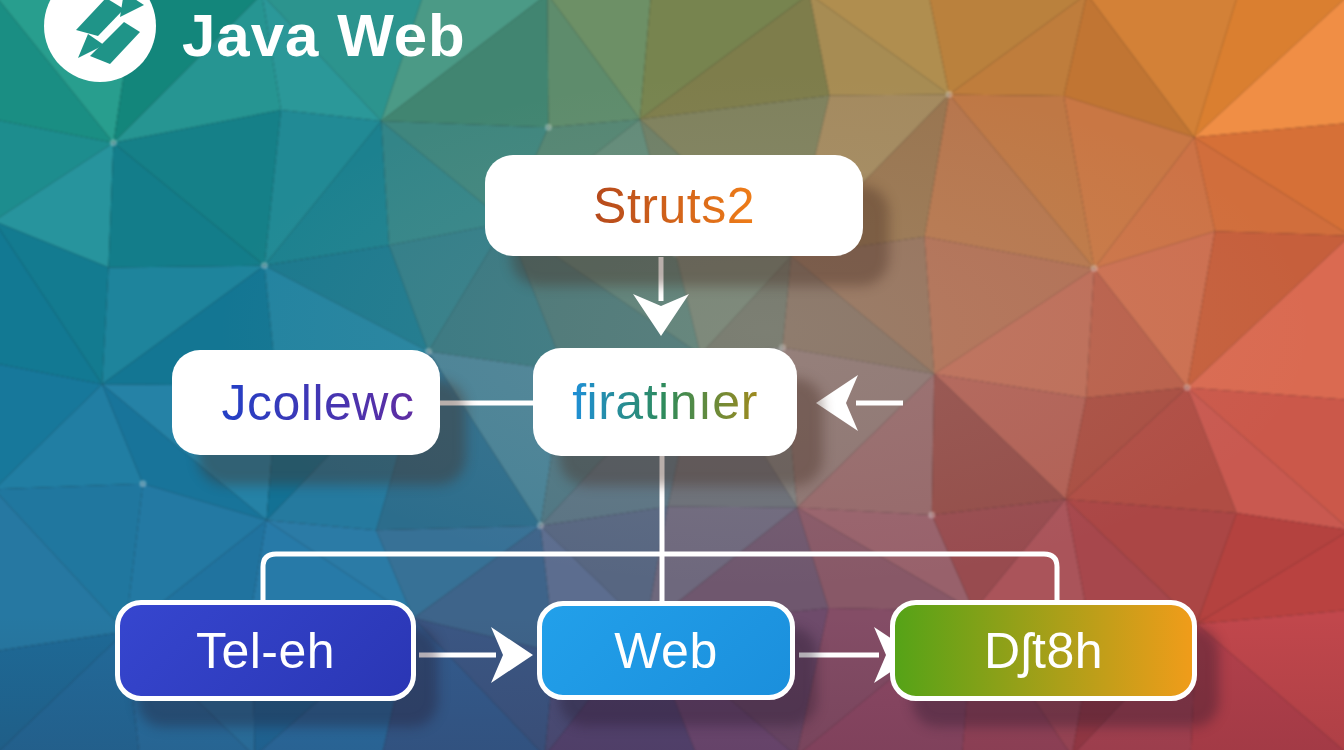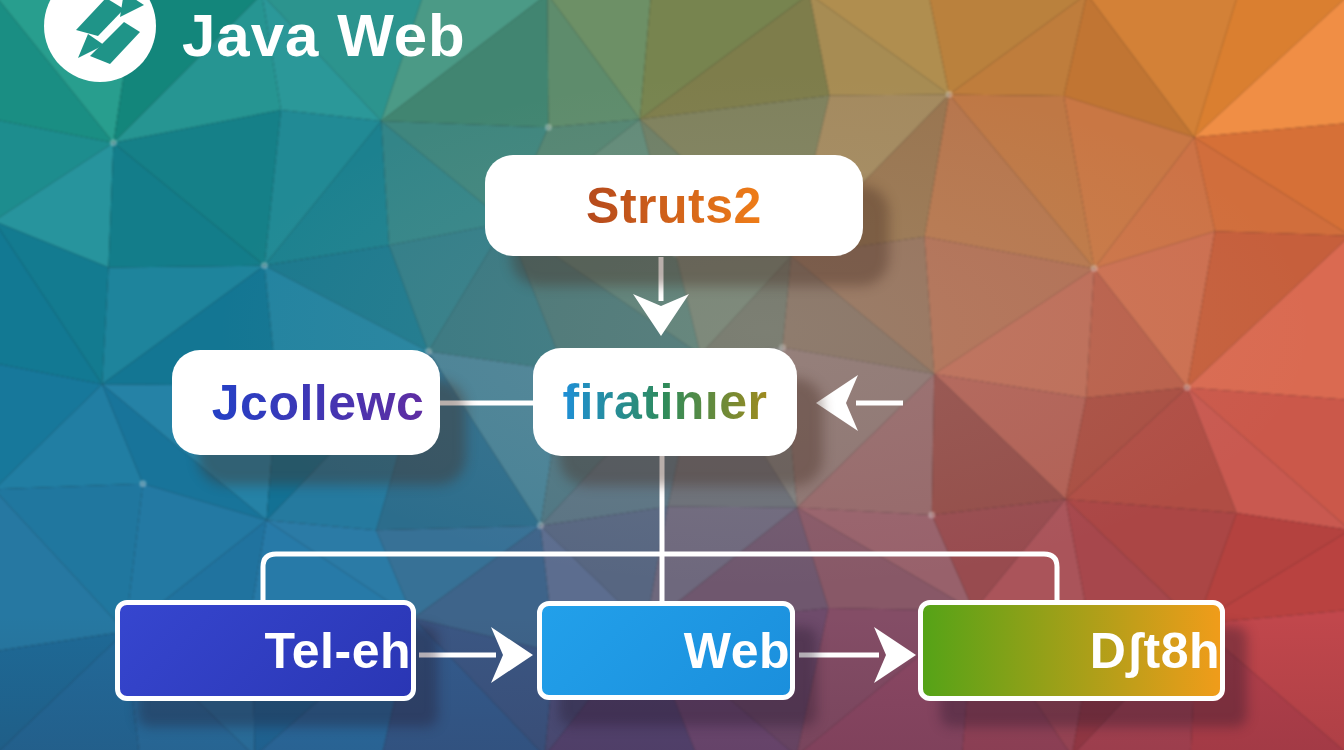--- a/index.html
+++ b/index.html
@@ -26,33 +26,32 @@
 
   .node{
     position:absolute;display:flex;align-items:center;justify-content:center;
     box-sizing:border-box;border-radius:28px;
   }
   .node.white{
     background:var(--box_bg,#ffffff);
     box-shadow:26px 30px 12px rgba(72,46,34,0.38);
   }
   .node.filled{
-    border:5px solid #fff;border-radius:12px;
+    border:5px solid #fff;border-radius:26px;
     box-shadow:22px 26px 12px rgba(38,24,44,0.35);
-    justify-content:flex-end;
   }
   .n-struts2{left:485px;top:155px;width:378px;height:101px;}
   .n-jcollewc{left:172px;top:350px;width:268px;height:105px;padding-left:24px;}
   .n-firatinier{left:533px;top:348px;width:264px;height:108px;}
   .n-struts3{left:905px;top:350px;width:266px;height:106px;}
   .n-teleh{left:115px;top:600px;width:301px;height:101px;background:linear-gradient(135deg,var(--teleh_fill-0,#3646cf),var(--teleh_fill-1,#2a36b4));}
   .n-web{left:537px;top:601px;width:258px;height:99px;background:linear-gradient(135deg,var(--web_fill-0,#22a0ea),var(--web_fill-1,#1b8fdc));}
-  .n-djt8h{left:918px;top:600px;width:307px;height:101px;background:linear-gradient(90deg,var(--djt8h_fill-0,#55a317),var(--djt8h_fill-1,#f09c1a));}
-
-  .t{font-size:50px;font-weight:700;letter-spacing:0.5px;white-space:nowrap;}
+  .n-djt8h{left:890px;top:600px;width:307px;height:101px;background:linear-gradient(90deg,var(--djt8h_fill-0,#55a317),var(--djt8h_fill-1,#f09c1a));}
+
+  .t{font-size:50px;font-weight:400;letter-spacing:0.5px;white-space:nowrap;}
   .t-white{color:#ffffff;}
   .t-struts2{color:#d2691e;background-image:linear-gradient(90deg,var(--struts2_text-0,#b5491c),var(--struts2_text-1,#ef7d18));}
   .t-jcollewc{color:#3a35b8;background-image:linear-gradient(90deg,var(--jcollewc_text-0,#2340c6),var(--jcollewc_text-1,#5f2da2));}
   .t-firatinier{color:#2e8aa0;background-image:linear-gradient(90deg,var(--firatinier_text-0,#1e8fd8),var(--firatinier_text-1,#2f8b5a),var(--firatinier_text-2,#9f8a1e));text-align:right;}
   .t-struts3{color:#6f9a1e;background-image:linear-gradient(90deg,var(--struts3_text-0,#2f9e1c),var(--struts3_text-1,#f08516));}
   @supports ((-webkit-background-clip:text) or (background-clip:text)){
     .t-grad{-webkit-background-clip:text;background-clip:text;color:transparent;}
   }
 </style>
 </head>

